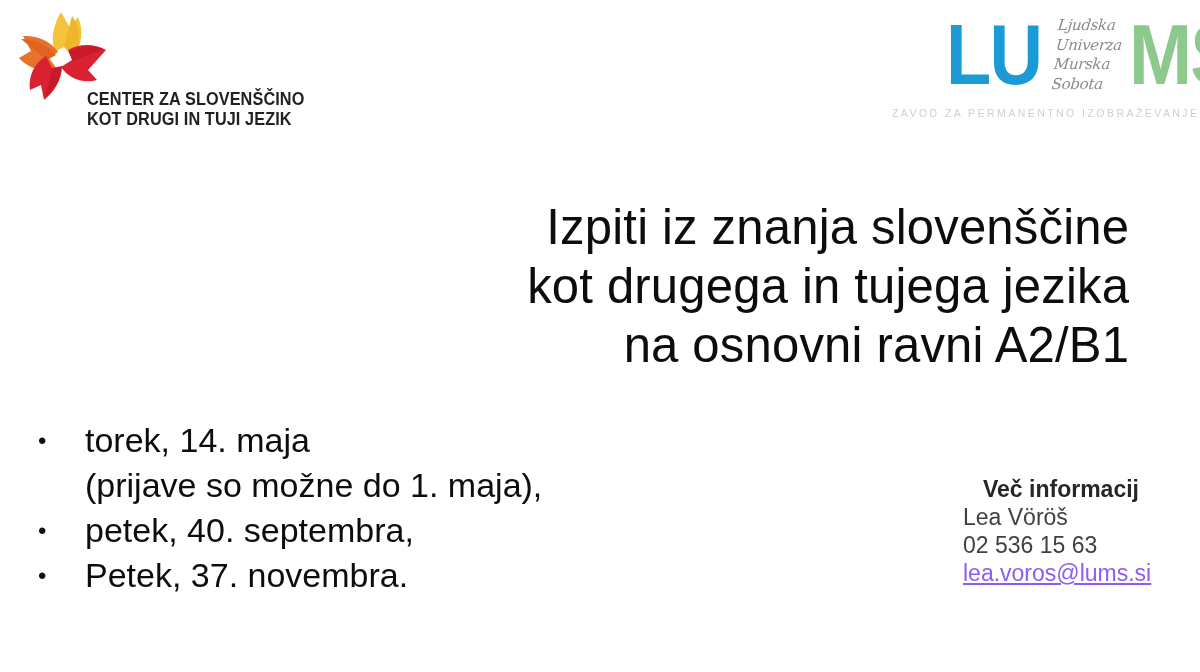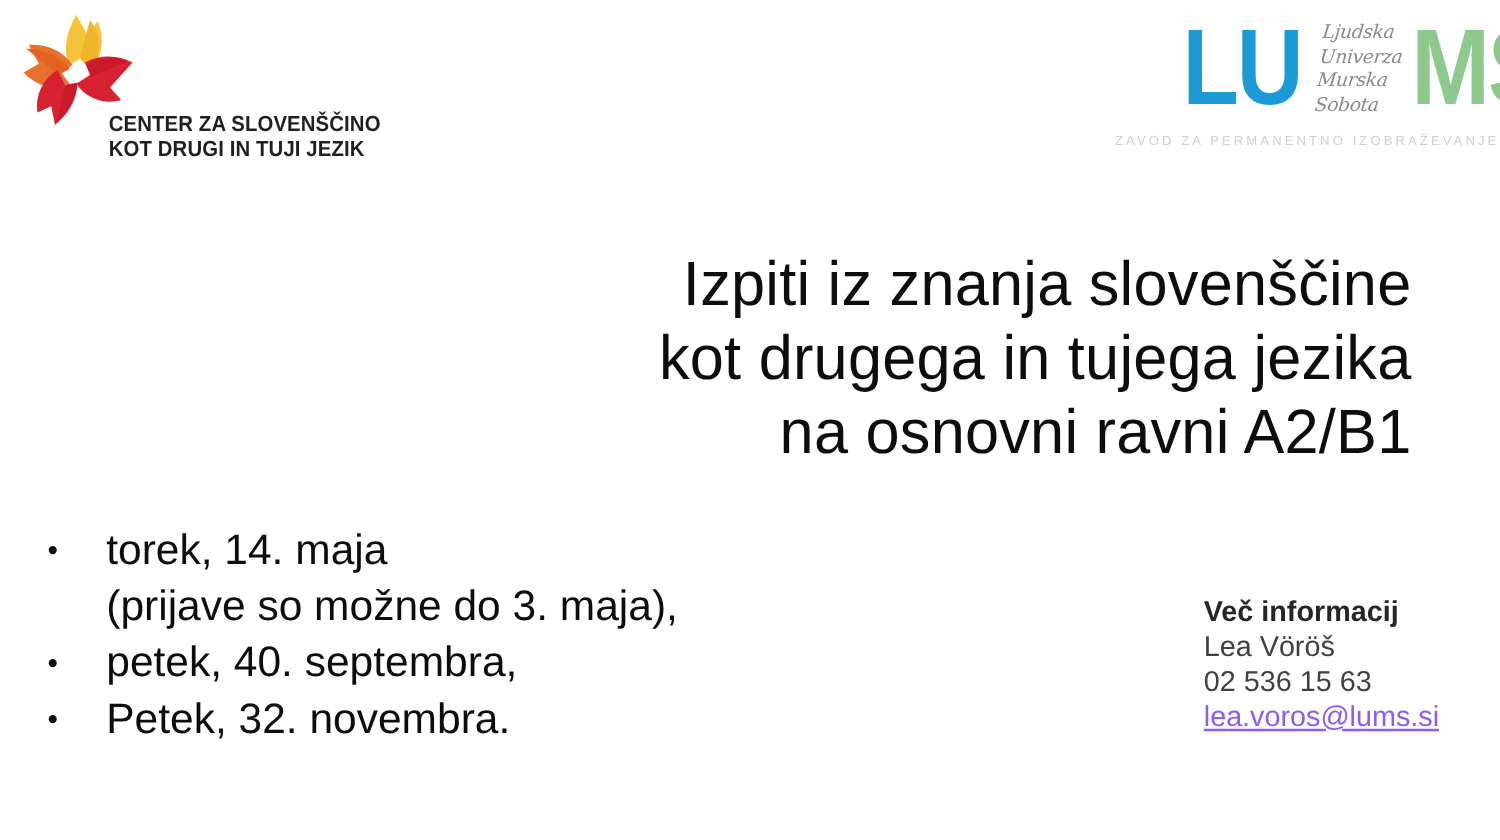--- a/index.html
+++ b/index.html
@@ -191,20 +191,21 @@
     width: 225px;
     font-family: "Liberation Sans Narrow", "Liberation Sans", sans-serif;
     font-size: 23px;
     line-height: 28px;
     color: #404040;
   }
   .contact-title {
     font-weight: bold;
     color: #262626;
     margin-bottom: 0px;
+    margin-left: 20px;
   }
   .contact-line { color: #404040; }
   .contact-email {
     color: #8b5cf6;
     text-decoration: underline;
     cursor: pointer;
     display: inline-block;
   }
 </style>
 </head>
@@ -255,35 +256,35 @@
     <div>kot drugega in tujega jezika</div>
     <div>na osnovni ravni A2/B1</div>
   </div>
 
   <div class="schedule">
 
     <div class="bullet-row">
       <span class="bullet-dot">•</span>
       <span class="bullet-body">
         <span class="sub">torek, 14. maja</span>
-        <span class="sub">(prijave so možne do 3. maja),</span>
+        <span class="sub">(prijave so možne do 1. maja),</span>
       </span>
     </div>
 
     <div class="bullet-row">
       <span class="bullet-dot">•</span>
       <span class="bullet-body">
         <span class="sub">petek, 40. septembra,</span>
       </span>
     </div>
 
     <div class="bullet-row">
       <span class="bullet-dot">•</span>
       <span class="bullet-body">
-        <span class="sub">Petek, 32. novembra.</span>
+        <span class="sub">Petek, 37. novembra.</span>
       </span>
     </div>
   </div>
 
   <div class="contact">
     <div class="contact-title">Več informacij</div>
     <div class="contact-line">Lea Vöröš</div>
     <div class="contact-line">02 536 15 63</div>
     <div>
       <span class="contact-email">lea.voros@lums.si</span>

